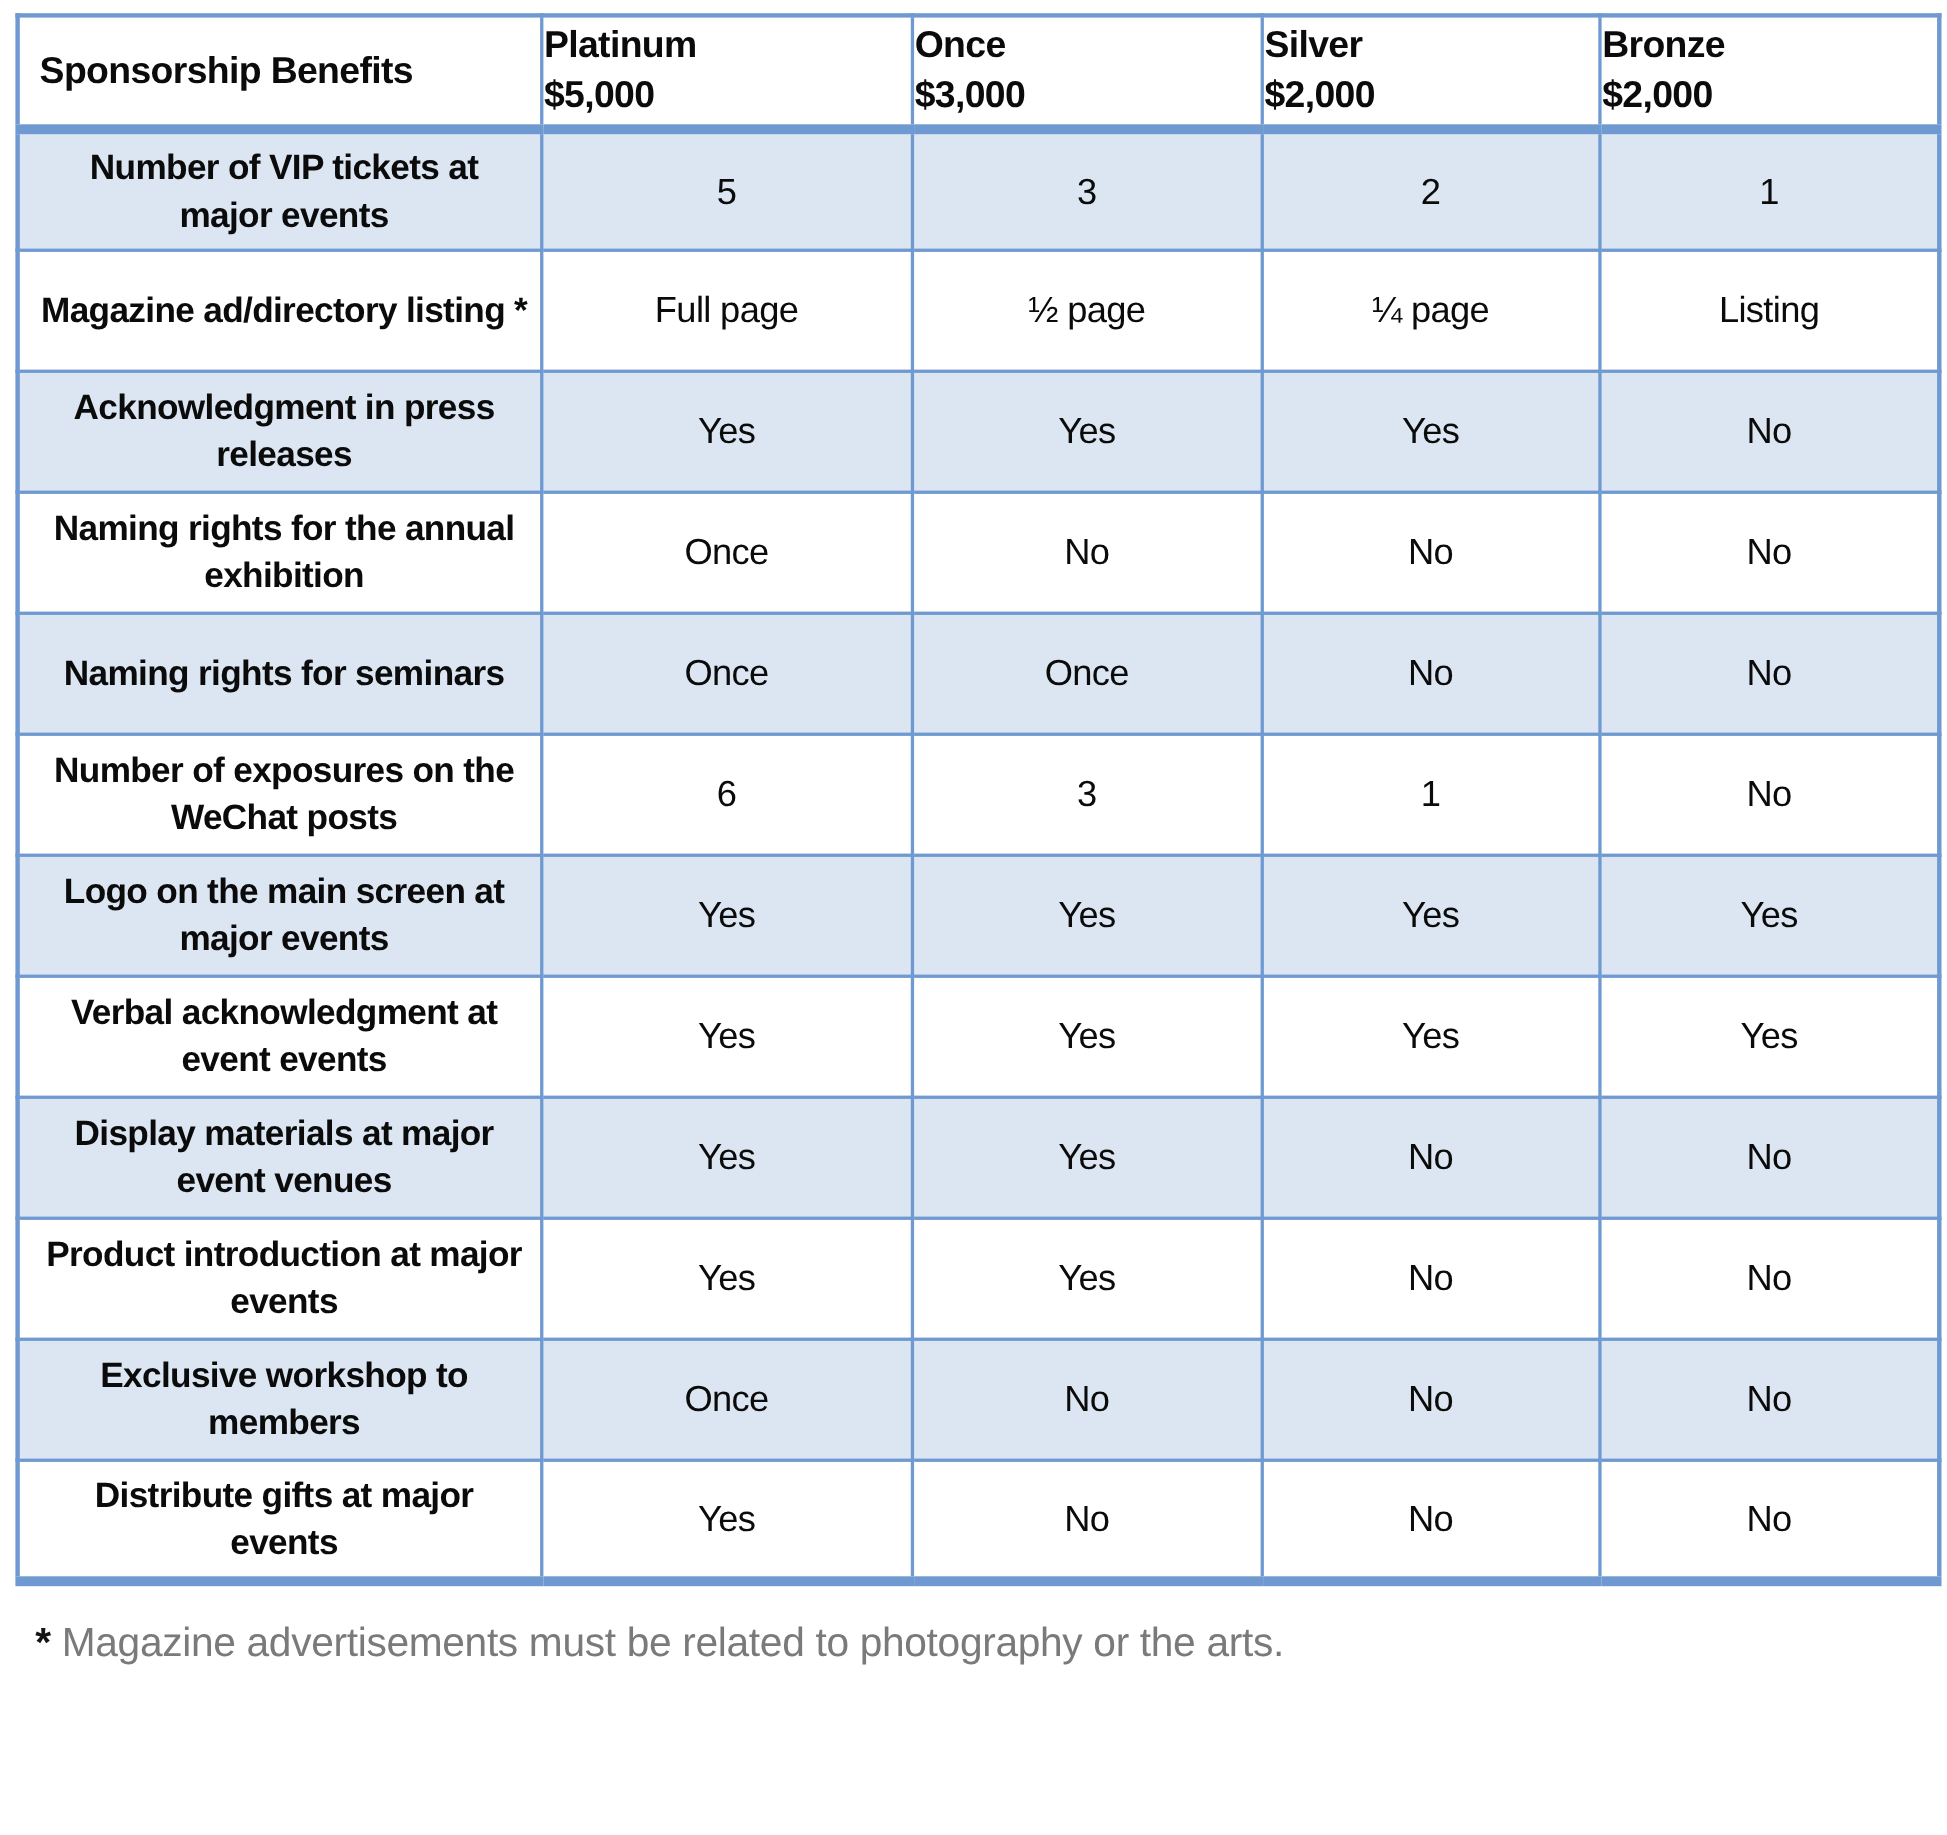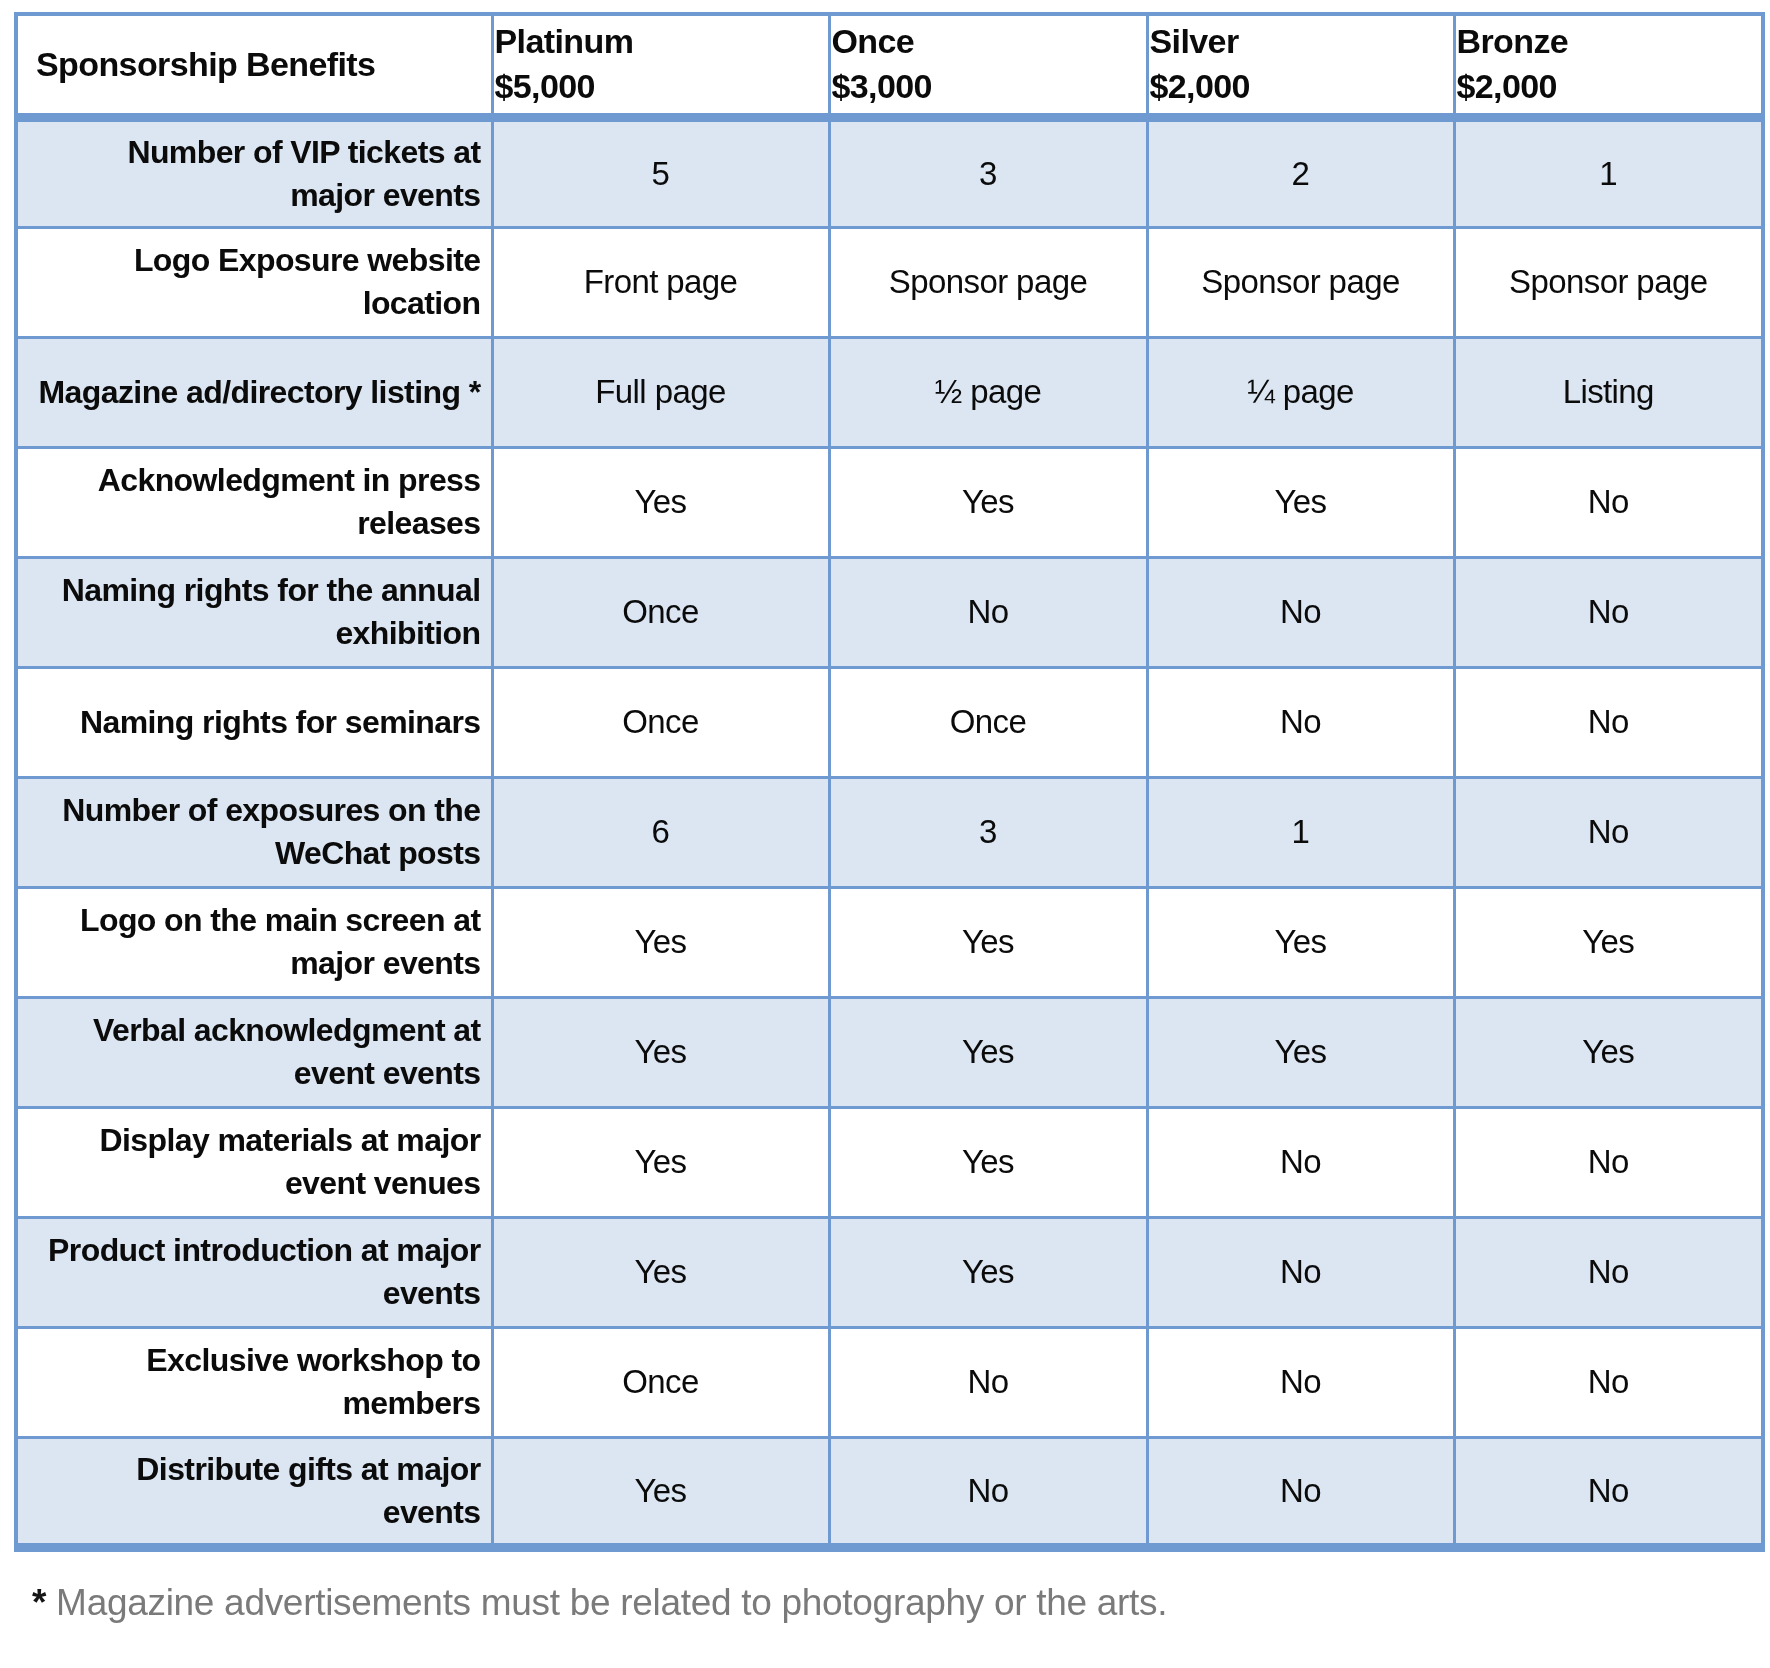--- a/index.html
+++ b/index.html
@@ -43,21 +43,21 @@
     text-align:left;
     padding-left:18px;
   }
   tbody td{height:110px;}
   tbody tr:nth-child(odd) td{background:var(--row-fill);}
   tbody tr:nth-child(even) td{background:#ffffff;}
   tbody tr:last-child td{border-bottom:9px solid var(--border-blue);}
   td.benefit{
     font-weight:bold;
     font-size:32px;
-    text-align:right;
+    text-align:center;
     padding:6px 10px 6px 18px;
     line-height:1.34;
   }
   td.val{
     font-size:33px;
     text-align:center;
     font-weight:normal;
   }
   .footnote{
     margin:30px 0 0 18px;
@@ -106,27 +106,20 @@
     </thead>
     <tbody>
       <tr>
         <td class="benefit">Number of VIP tickets at major events</td>
         <td class="val">5</td>
         <td class="val">3</td>
         <td class="val">2</td>
         <td class="val">1</td>
       </tr>
       <tr>
-        <td class="benefit">Logo Exposure website location</td>
-        <td class="val">Front page</td>
-        <td class="val">Sponsor page</td>
-        <td class="val">Sponsor page</td>
-        <td class="val">Sponsor page</td>
-      </tr>
-      <tr>
         <td class="benefit">Magazine ad/directory listing *</td>
         <td class="val">Full page</td>
         <td class="val">½ page</td>
         <td class="val">¼ page</td>
         <td class="val">Listing</td>
       </tr>
       <tr>
         <td class="benefit">Acknowledgment in press releases</td>
         <td class="val">Yes</td>
         <td class="val">Yes</td>

